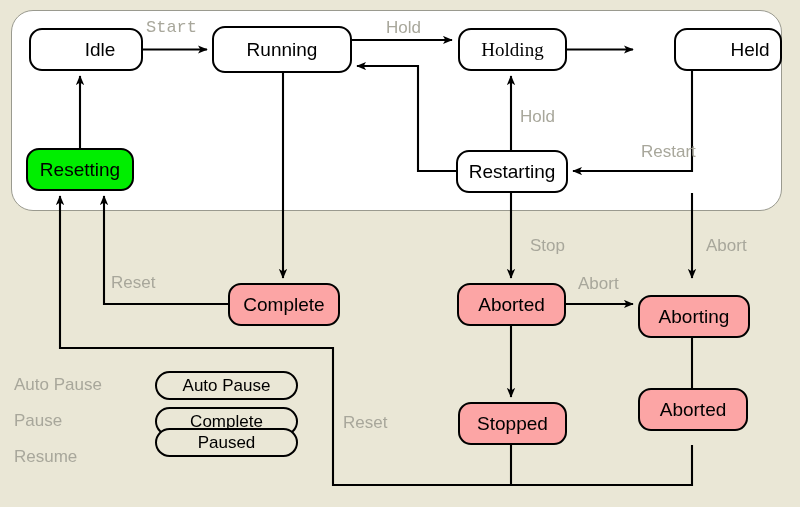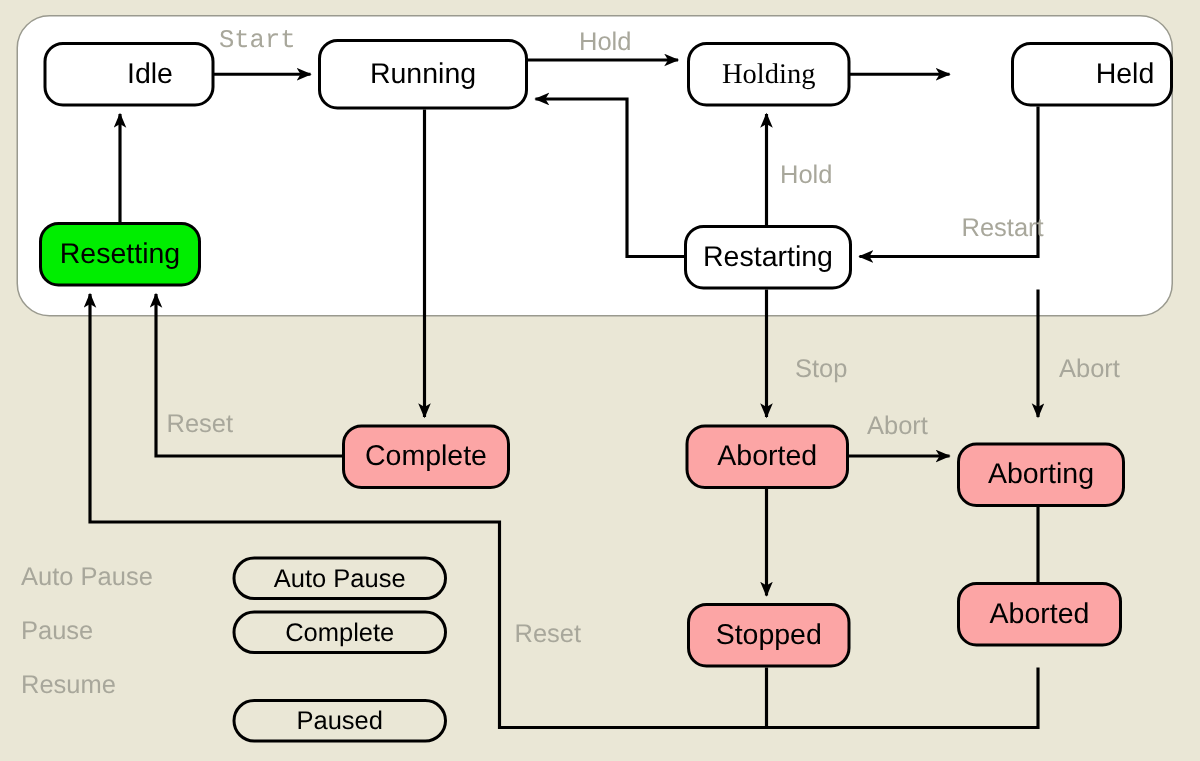--- a/index.html
+++ b/index.html
@@ -157,21 +157,21 @@
         <span>Aborted</span>
       </div>
     </div>
   <div id="pills-layer">
       <div class="state pill" style="left: 155px; top: 371px; width: 143px; height: 29px;">
         <span>Auto Pause</span>
       </div>
       <div class="state pill" style="left: 155px; top: 407px; width: 143px; height: 29px;">
         <span>Complete</span>
       </div>
-      <div class="state pill" style="left: 155px; top: 466px; width: 143px; height: 29px; text-align: center;">
+      <div class="state pill" style="left: 155px; top: 428px; width: 143px; height: 29px; text-align: center;">
         <span>Paused</span>
       </div>
     </div>
   <div id="tlabels-layer">
       <div class="tlabel" style="left: 146px; top: 18px; font-family: Liberation Mono, monospace;">Start</div>
       <div class="tlabel" style="left: 386px; top: 18px;">Hold</div>
       <div class="tlabel" style="left: 520px; top: 107px;">Hold</div>
       <div class="tlabel" style="left: 605px; top: 142px; margin-left: 36px;">Restart</div>
       <div class="tlabel" style="left: 111px; top: 273px;">Reset</div>
       <div class="tlabel" style="left: 530px; top: 236px;">Stop</div>

